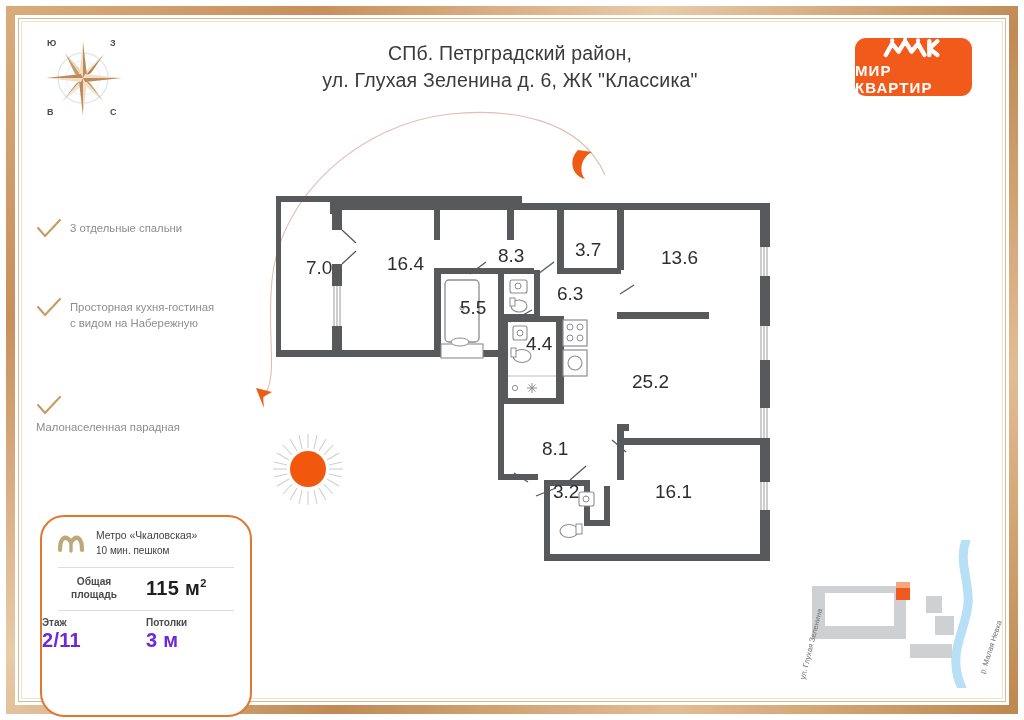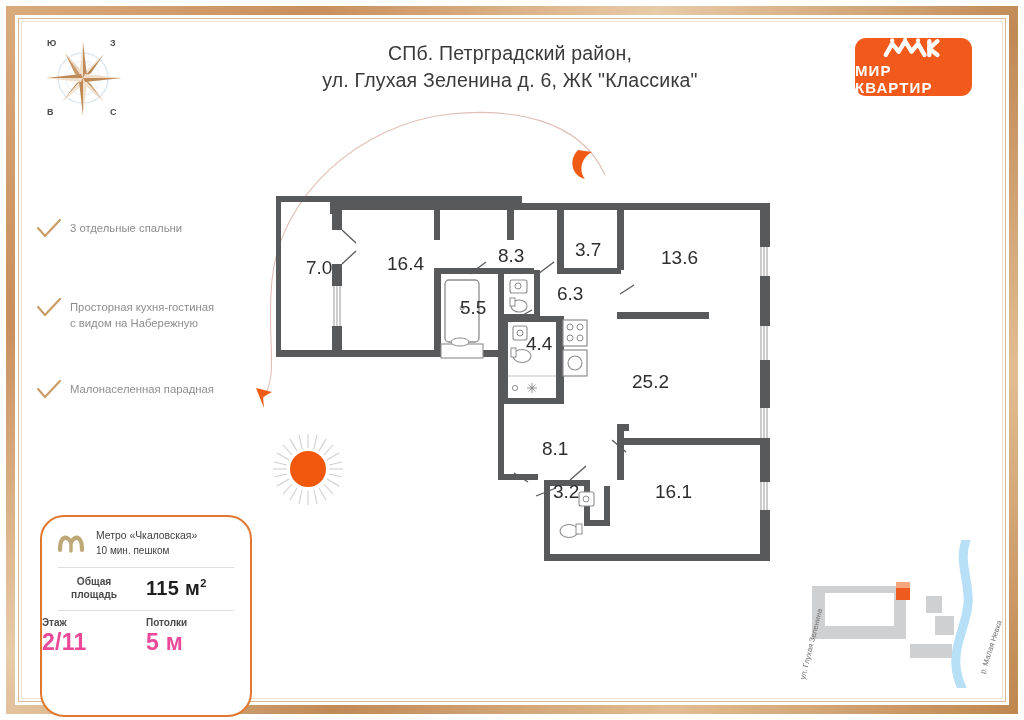--- a/index.html
+++ b/index.html
@@ -72,21 +72,21 @@
   .c-s  { left: 76px;  top: 75px; }
 
   
   .feature { position: absolute; display: flex; align-items: flex-start; }
   .feature .check { width: 26px; height: 22px; flex: none; margin-right: 8px; }
   .feature .txt {
     font-size: 11.3px; line-height: 15.5px; color: #8d8d8d; padding-top: 2px;
   }
   .f1 { left: 36px; top: 212px; width: 220px; margin-top: 7px; }
   .f2 { left: 36px; top: 298px; width: 225px; }
-  .f3 { left: 36px; top: 380px; width: 225px; }
+  .f3 { left: 36px; top: 396px; width: 225px; flex-direction: column; }
 
   
   .arc-layer { position: absolute; left: 210px; top: 100px; width: 440px; height: 330px; }
 
   .sun { position: absolute; left: 271px; top: 432px; width: 74px; height: 74px; }
 
   
   .info-card {
     position: absolute; left: 40px; top: 515px;
     width: 212px; height: 202px;
@@ -102,21 +102,21 @@
   .info-area { display:flex; align-items:center; padding: 7px 0 0 0; }
   .area-label {
     width: 104px; text-align: center; font-size: 10.2px;
     color: #4a4a4a; line-height: 13px; font-weight: 600;
   }
   .area-value { font-size: 20px; font-weight: 700; color: #1f1f1f; letter-spacing: .3px;}
   .area-value sup { font-size: 11px; font-weight: 700; }
   .info-bottom { display:flex; padding-top: 6px; }
   .ib-col { width: 106px; text-align: left; }
   .ib-lbl { font-size: 10px; color: #4a4a4a; font-weight: 600; }
-  .ib-val { font-size: 23px; font-weight: 700; color: #ec4899; margin-top: 1px; letter-spacing:.3px;}
+  .ib-val { font-size: 20px; font-weight: 700; color: #6d28d9; margin-top: 1px; letter-spacing:.3px;}
 
   
   .plan { position: absolute; left: 270px; top: 190px; width: 500px; height: 380px; }
   .plan svg { display: block; }
 
   
   .minimap { position: absolute; left: 770px; top: 540px; width: 225px; height: 148px; }
   .minimap svg { display:block; }
   .mm-label {
     position: absolute; font-size: 7.6px; color: #6f6f6f;
@@ -277,21 +277,21 @@
 
     <div class="divider"></div>
 
     <div class="info-bottom">
       <div class="ib-col">
         <div class="ib-lbl">Этаж</div>
         <div class="ib-val">2/11</div>
       </div>
       <div class="ib-col">
         <div class="ib-lbl">Потолки</div>
-        <div class="ib-val">5 м</div>
+        <div class="ib-val">3 м</div>
       </div>
     </div>
   </div>
 
   <div class="plan">
     <svg width="500" height="380" viewBox="0 0 500 380">
       <g fill="#58595b">
 
         <rect x="60" y="6" width="12" height="18"></rect>
         <rect x="60" y="6" width="192" height="7"></rect>

